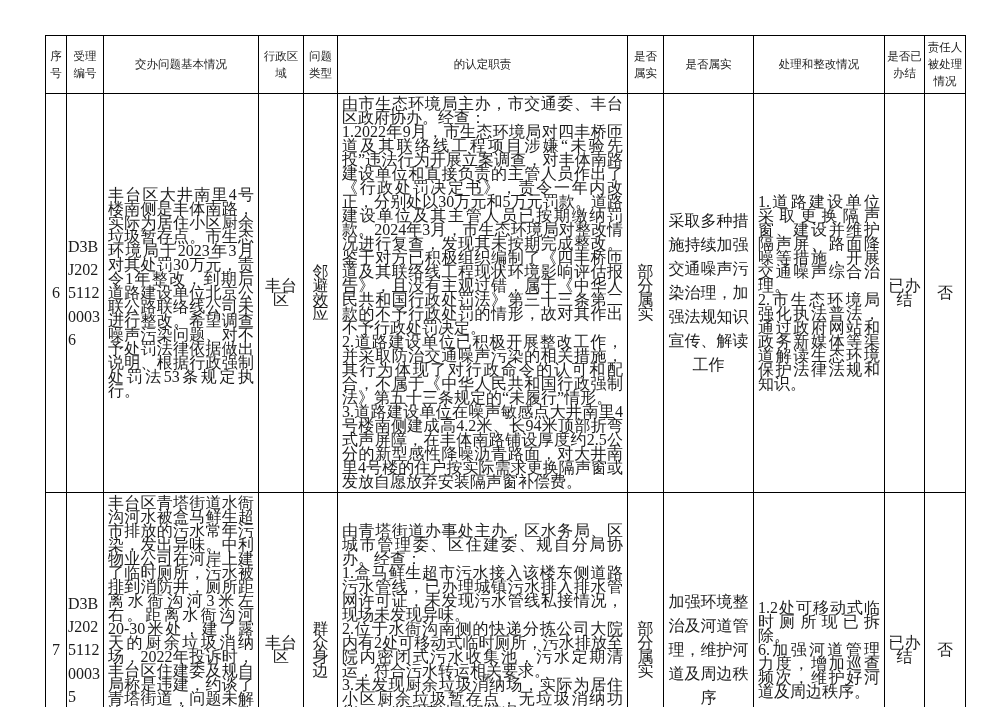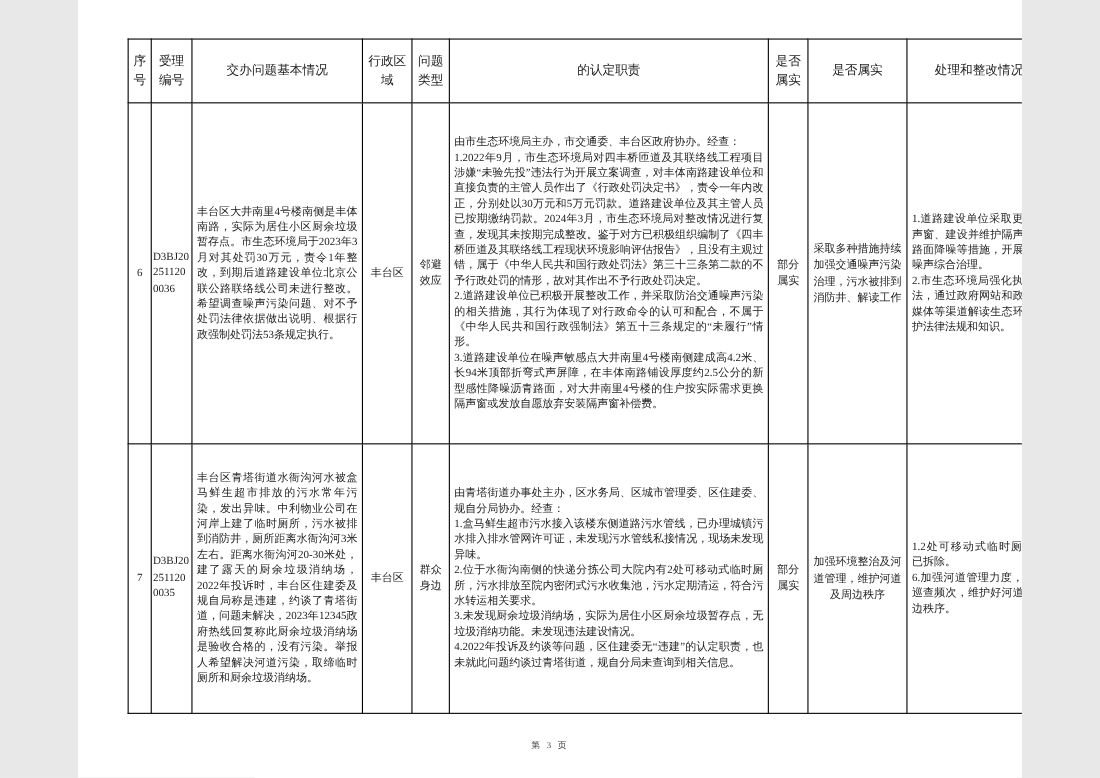--- a/index.html
+++ b/index.html
@@ -1,18 +1,18 @@
 <!DOCTYPE html>
 <html><head>
 <meta charset="utf-8">
 <style>
   html,body{margin:0;padding:0;background:#e8e8e8;}
   .page{
     position:relative;
-    width:858px;height:707px;
+    width:1000px;height:707px;
     background:#ffffff;
     font-family:"Liberation Serif","DejaVu Serif",serif;
     color:#1c1c1c;
     overflow:hidden;
     margin:0 auto;
   }
   table.report{
     position:absolute;left:45px;top:35px;
     width:912px;
     border-collapse:collapse;
@@ -37,21 +37,21 @@
     box-sizing:border-box;
     overflow:hidden;
   }
   .report th{
     font-size:11.5px;
     line-height:1.45;
     text-align:center;
     height:58px;
     padding:2px 1px;
   }
-  .report td{font-size:10px;line-height:14px;}
+  .report td{font-size:16px;line-height:14px;}
   tr.row-6 td{height:310px;}
   tr.row-7 td{height:245px;}
   td.center{text-align:center;}
   td.longtext{
     text-align:justify;
     white-space:pre-wrap;
     padding:3px 4px;
   }
   td.caseno{
     text-align:left;
@@ -112,21 +112,21 @@
         <td class="center">6</td>
         <td class="caseno">D3BJ202511200036</td>
         <td class="longtext">丰台区大井南里4号楼南侧是丰体南路，实际为居住小区厨余垃圾暂存点。市生态环境局于2023年3月对其处罚30万元，责令1年整改，到期后道路建设单位北京公联公路联络线公司未进行整改。希望调查噪声污染问题、对不予处罚法律依据做出说明、根据行政强制处罚法53条规定执行。</td>
         <td class="center">丰台区</td>
         <td class="center">邻避效应</td>
         <td class="longtext">由市生态环境局主办，市交通委、丰台区政府协办。经查：
 1.2022年9月，市生态环境局对四丰桥匝道及其联络线工程项目涉嫌“未验先投”违法行为开展立案调查，对丰体南路建设单位和直接负责的主管人员作出了《行政处罚决定书》，责令一年内改正，分别处以30万元和5万元罚款。道路建设单位及其主管人员已按期缴纳罚款。2024年3月，市生态环境局对整改情况进行复查，发现其未按期完成整改。鉴于对方已积极组织编制了《四丰桥匝道及其联络线工程现状环境影响评估报告》，且没有主观过错，属于《中华人民共和国行政处罚法》第三十三条第二款的不予行政处罚的情形，故对其作出不予行政处罚决定。
 2.道路建设单位已积极开展整改工作，并采取防治交通噪声污染的相关措施，其行为体现了对行政命令的认可和配合，不属于《中华人民共和国行政强制法》第五十三条规定的“未履行”情形。
 3.道路建设单位在噪声敏感点大井南里4号楼南侧建成高4.2米、长94米顶部折弯式声屏障，在丰体南路铺设厚度约2.5公分的新型感性降噪沥青路面，对大井南里4号楼的住户按实际需求更换隔声窗或发放自愿放弃安装隔声窗补偿费。</td>
         <td class="center">部分属实</td>
-        <td class="goal">采取多种措施持续加强交通噪声污染治理，污水被排到消防井、解读工作</td>
+        <td class="goal">采取多种措施持续加强交通噪声污染治理，加强法规知识宣传、解读工作</td>
         <td class="longtext">1.道路建设单位采取更换隔声窗、建设并维护隔声屏、路面降噪等措施，开展交通噪声综合治理。
 2.市生态环境局强化执法普法，通过政府网站和政务新媒体等渠道解读生态环境保护法律法规和知识。</td>
         <td class="center">已办结</td>
         <td class="center">否</td>
       </tr>
       <tr class="row-7">
         <td class="center">7</td>
         <td class="caseno">D3BJ202511200035</td>
         <td class="longtext">丰台区青塔街道水衙沟河水被盒马鲜生超市排放的污水常年污染，发出异味。中利物业公司在河岸上建了临时厕所，污水被排到消防井，厕所距离水衙沟河3米左右。距离水衙沟河20-30米处，建了露天的厨余垃圾消纳场，2022年投诉时，丰台区住建委及规自局称是违建，约谈了青塔街道，问题未解决，2023年12345政府热线回复称此厨余垃圾消纳场是验收合格的，没有污染。举报人希望解决河道污染，取缔临时厕所和厨余垃圾消纳场。</td>
         <td class="center">丰台区</td>

